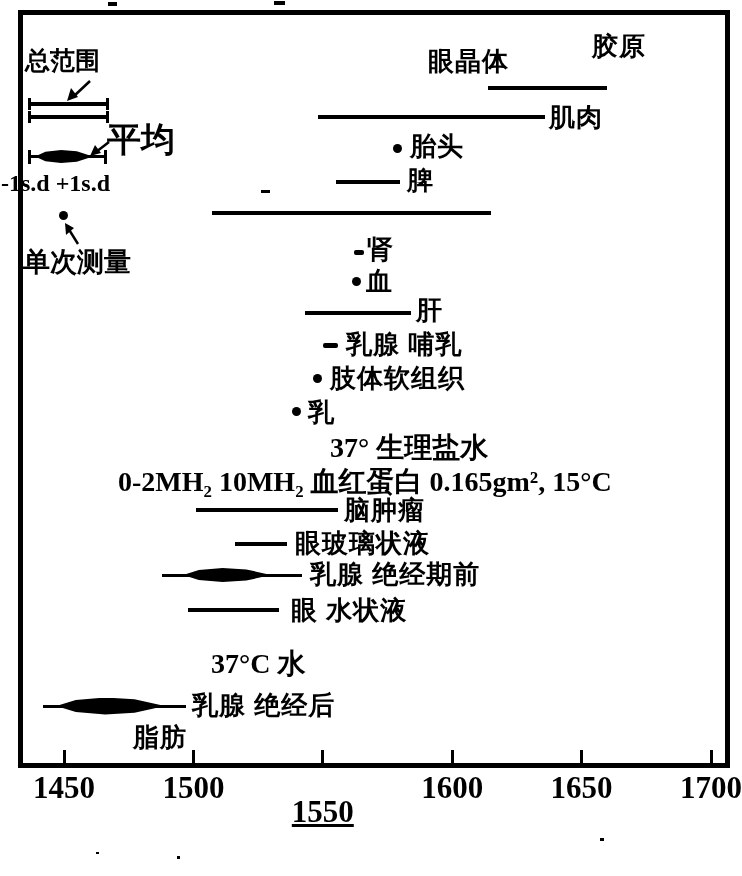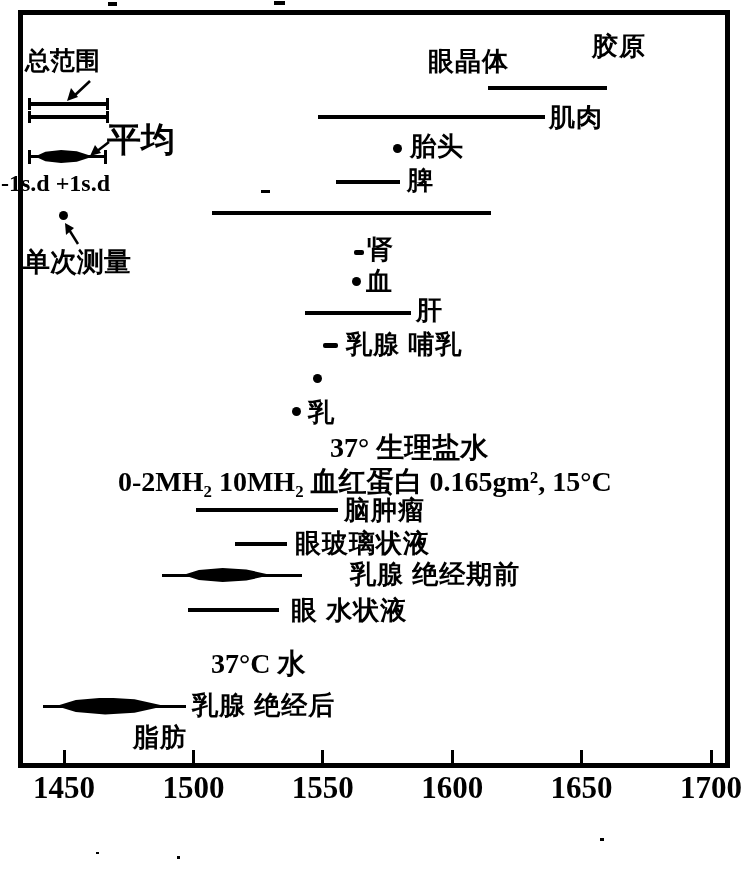--- a/index.html
+++ b/index.html
@@ -81,47 +81,48 @@
       <div class="rline" style="left: 211.516px; top: 211px; width: 279.504px;"></div>
       <div class="rdash" style="left: 353.856px; top: 250px; width: 10.352px;"></div>
       <div class="lbl" style="left: 367px; top: 236px;">肾</div>
       <div class="rdot" style="left: 351.944px; top: 276.5px;"></div>
       <div class="lbl" style="left: 366px; top: 268px;">血</div>
       <div class="rline" style="left: 304.684px; top: 311px; width: 106.108px;"></div>
       <div class="lbl" style="left: 416px; top: 297px;">肝</div>
       <div class="rdash" style="left: 322.8px; top: 343px; width: 15.528px;"></div>
       <div class="lbl" style="left: 346px; top: 331px;">乳腺 哺乳</div>
       <div class="rdot" style="left: 313.124px; top: 373.5px;"></div>
+      <div class="lbl" style="left: 330px; top: 365px;">肢体软组织</div>
       <div class="rdot" style="left: 292.42px; top: 406.5px;"></div>
       <div class="lbl" style="left: 308px; top: 399px;">乳</div>
       <div class="lbl serif" style="left: 330px; top: 433px;">37° 生理盐水</div>
       <div class="lbl serif" style="left: 118px; top: 467px;">0-2MH₂ 10MH₂ 血红蛋白 0.165gm², 15°C</div>
       <div class="rline" style="left: 195.988px; top: 508px; width: 142.34px;"></div>
       <div class="lbl" style="left: 344px; top: 497px; text-align: right;">脑肿瘤</div>
       <div class="rline" style="left: 234.808px; top: 542px; width: 51.76px;"></div>
       <div class="lbl" style="left: 295px; top: 530px;">眼玻璃状液</div>
       <div class="rline" style="left: 162.344px; top: 573.5px; height: 3px; width: 139.752px;"></div>
       <div class="lens" style="left: 183.048px; top: 568px; width: 87.992px; height: 14px;"></div>
-      <div class="lbl" style="left: 310px; top: 561px; margin-left: 40px;">乳腺 绝经期前</div>
+      <div class="lbl" style="left: 310px; top: 561px;">乳腺 绝经期前</div>
       <div class="rline" style="left: 188.224px; top: 608px; width: 90.58px;"></div>
       <div class="lbl" style="left: 291px; top: 597px;">眼 水状液</div>
       <div class="lbl serif" style="left: 211px; top: 649px;">37°C 水</div>
       <div class="rline" style="left: 43.296px; top: 704.5px; height: 3px; width: 142.34px;"></div>
       <div class="lens" style="left: 56.236px; top: 697.5px; width: 108.696px; height: 17px;"></div>
       <div class="lbl" style="left: 192px; top: 692px;">乳腺 绝经后</div>
       <div class="lbl" style="left: 133px; top: 724px;">脂肪</div>
     </div>
 
   <div class="layer" id="axis-layer">
       <div class="tick" style="left: 62.5px; top: 750px; height: 13px;"></div>
       <div class="ticklabel" style="left: 24px; top: 772px;">1450</div>
       <div class="tick" style="left: 191.9px; top: 750px; height: 13px;"></div>
       <div class="ticklabel" style="left: 153.4px; top: 772px;">1500</div>
       <div class="tick" style="left: 321.3px; top: 750px; height: 13px;"></div>
-      <div class="ticklabel" style="left: 282.8px; top: 772px;">1550</div>
+      <div class="ticklabel" style="left: 282.8px; top: 796px; text-decoration: underline;">1550</div>
       <div class="tick" style="left: 450.7px; top: 750px; height: 13px;"></div>
       <div class="ticklabel" style="left: 412.2px; top: 772px;">1600</div>
       <div class="tick" style="left: 580.1px; top: 750px; height: 13px;"></div>
       <div class="ticklabel" style="left: 541.6px; top: 772px;">1650</div>
       <div class="tick" style="left: 709.5px; top: 750px; height: 13px;"></div>
       <div class="ticklabel" style="left: 671px; top: 772px;">1700</div>
     </div>
 
 
   <div class="speck" style="left:108px;top:2px;width:9px;height:4px;"></div>

